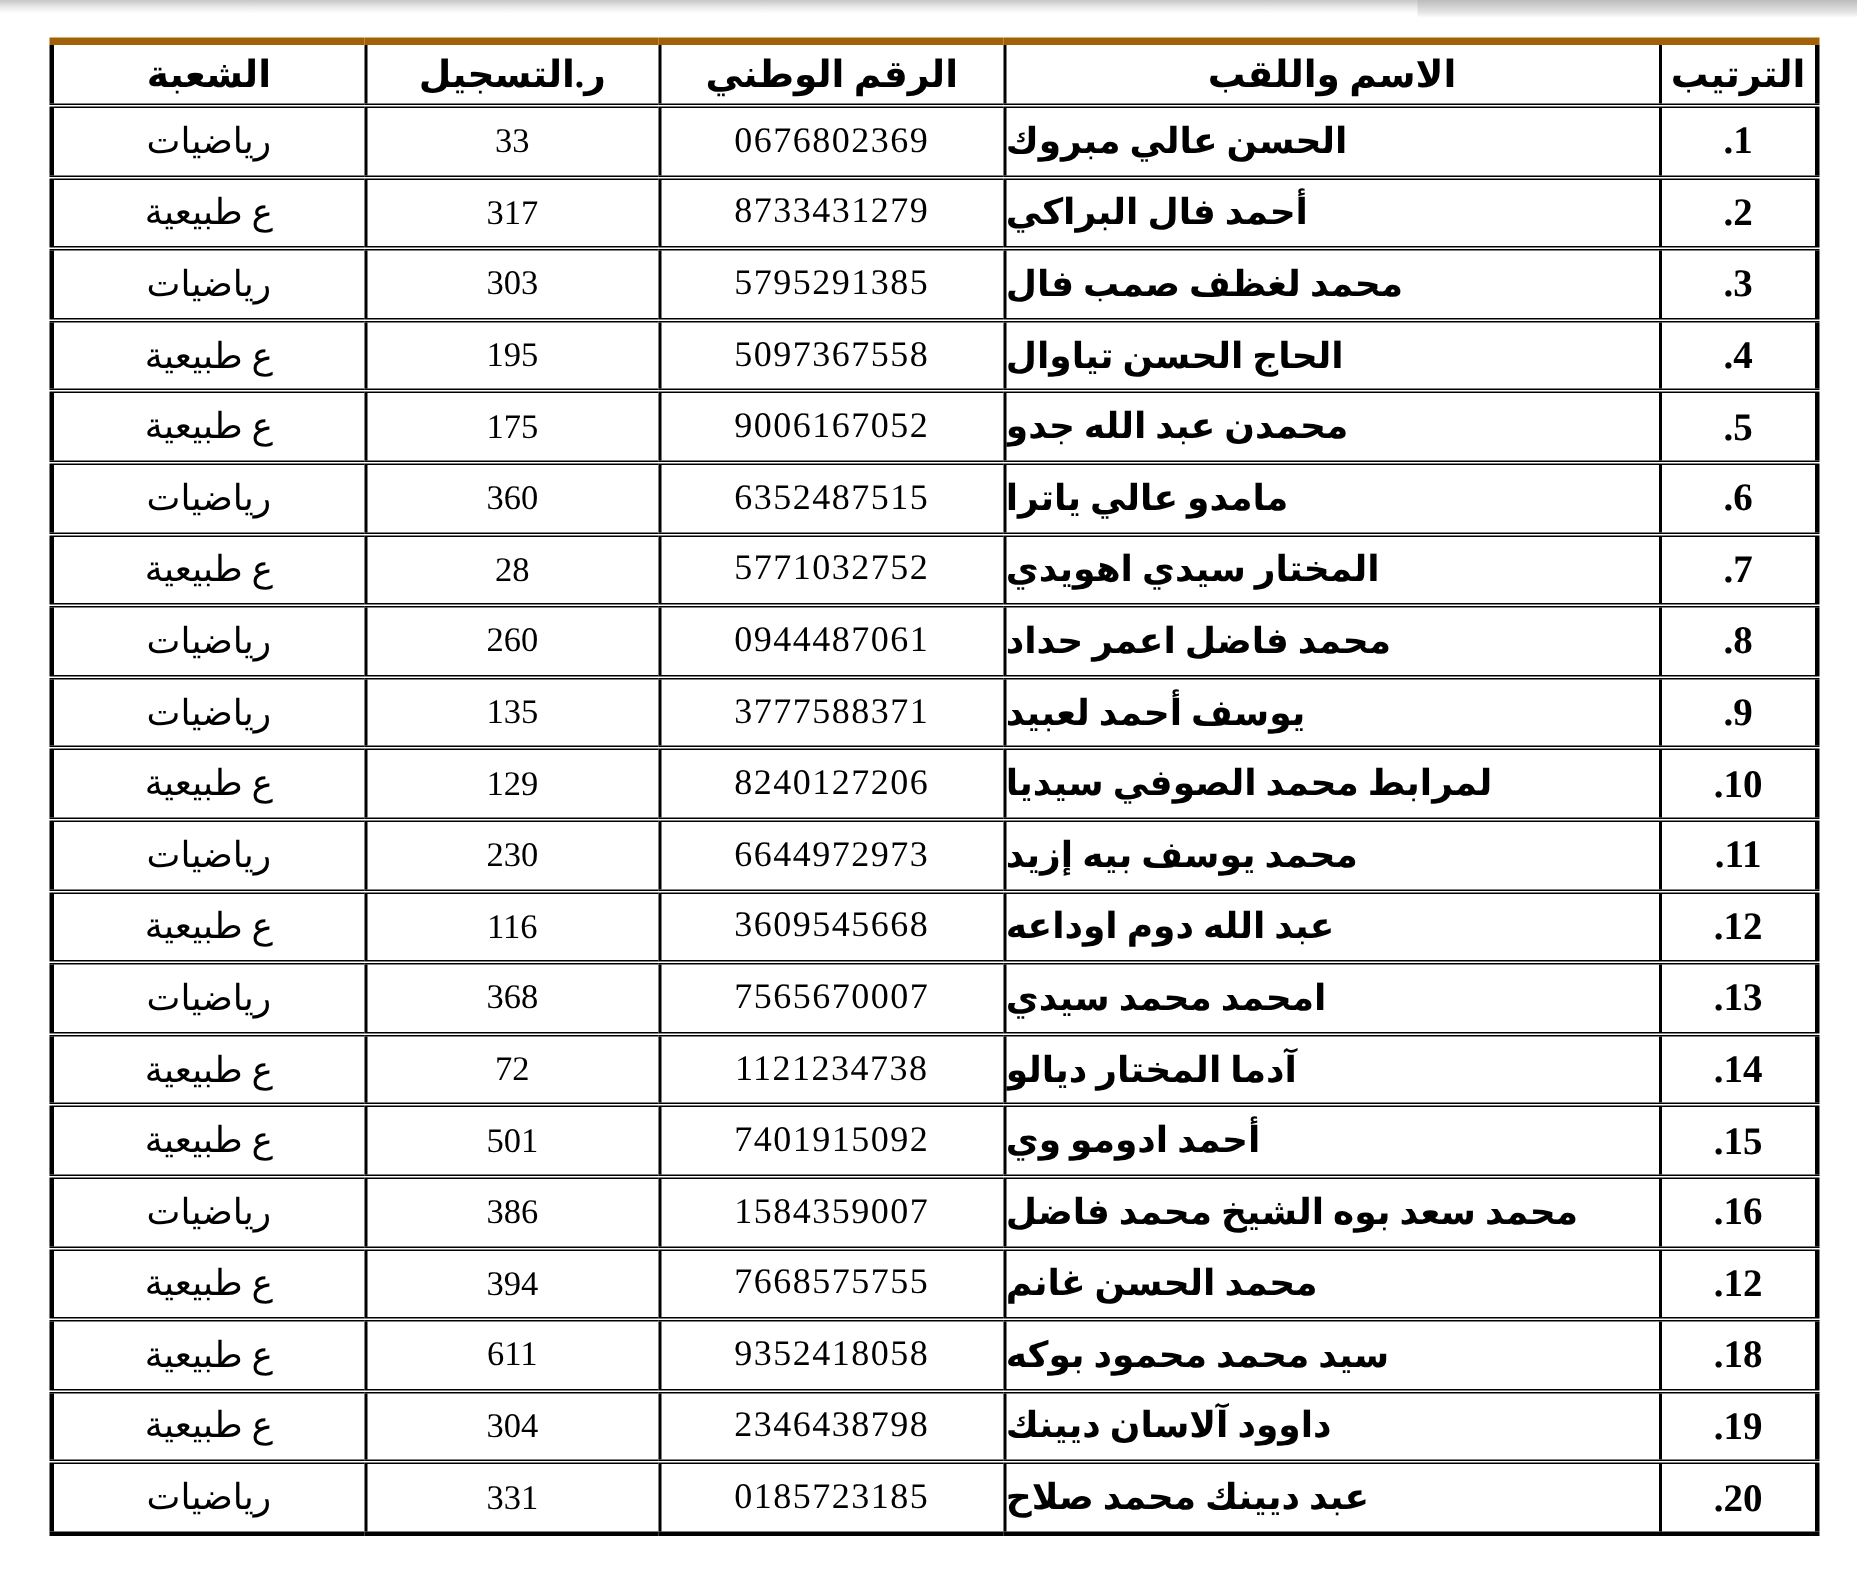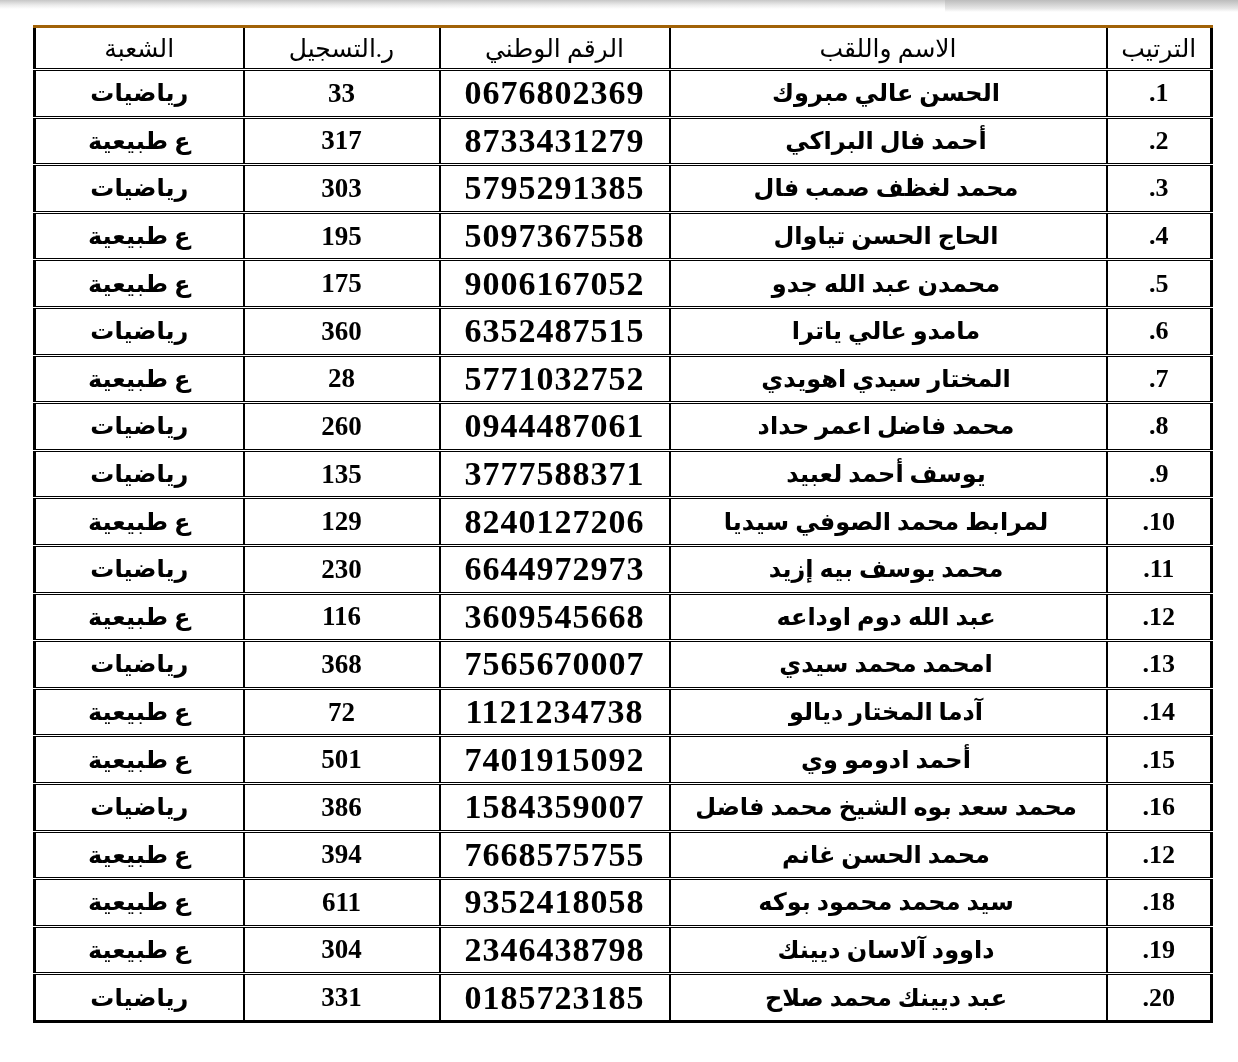--- a/index.html
+++ b/index.html
@@ -39,37 +39,37 @@
     border-left:2px solid #000;
     border-right:2px solid #000;
     vertical-align:middle;
     text-align:center;
     padding:0;
     overflow:hidden;
     white-space:nowrap;
   }
   thead tr{height:43px;}
   thead th{
-    border-top:3px solid #a16207;
+    border-top:5px solid #a16207;
     border-bottom:3px double #000;
-    font-weight:normal;
+    font-weight:bold;
     font-size:25px;
   }
   tbody tr{height:47.6px;}
   tbody td{
     border-top:3px double #000;
     border-bottom:3px double #000;
   }
   tbody tr:last-child td{border-bottom:3px solid #000;}
 
   td.c-rank{font-weight:bold;font-size:26px;direction:rtl;}
-  td.c-name{text-align:center;padding-right:4px;font-weight:bold;font-size:24px;}
-  td.c-nid{font-size:34px;letter-spacing:1px;font-weight:bold;}
-  td.c-reg{font-weight:bold;font-size:27px;}
-  td.c-sec{font-size:24px;font-weight:bold;text-align:center;}
+  td.c-name{text-align:left;padding-right:4px;font-weight:bold;font-size:24px;}
+  td.c-nid{font-size:24px;letter-spacing:1px;font-weight:normal;}
+  td.c-reg{font-weight:normal;font-size:23px;}
+  td.c-sec{font-size:24px;font-weight:normal;text-align:center;}
 </style>
 </head>
 <body>
 
 <div class="scan-edge"></div>
 <div class="scan-edge-right"></div>
 
 <table class="students">
   <colgroup>
     <col class="col-rank">

